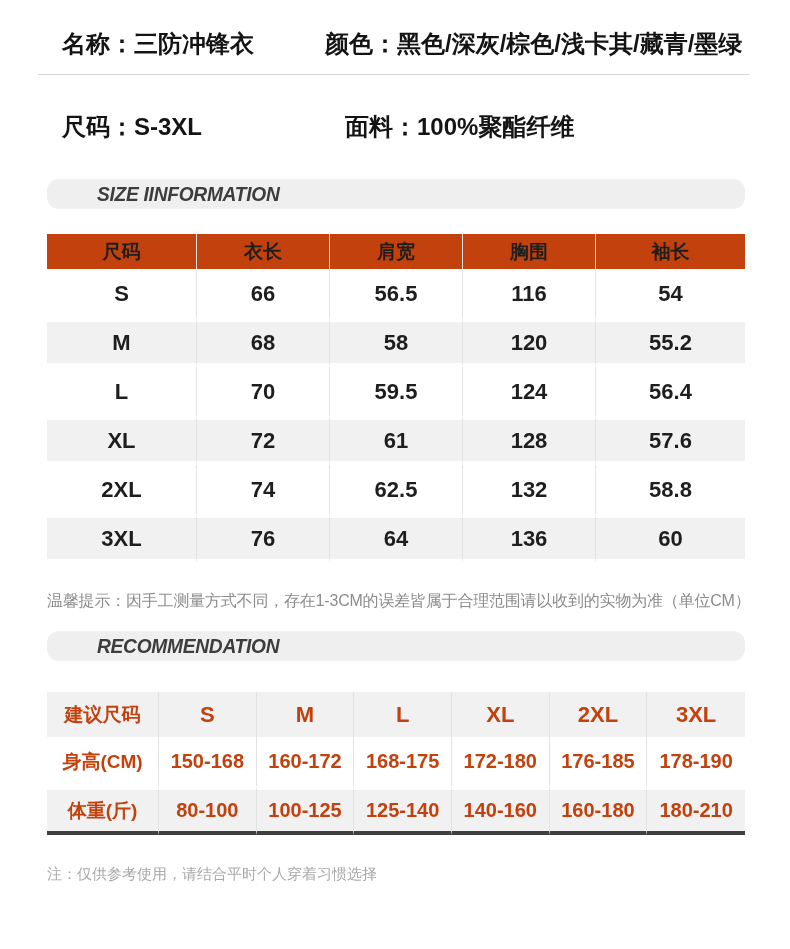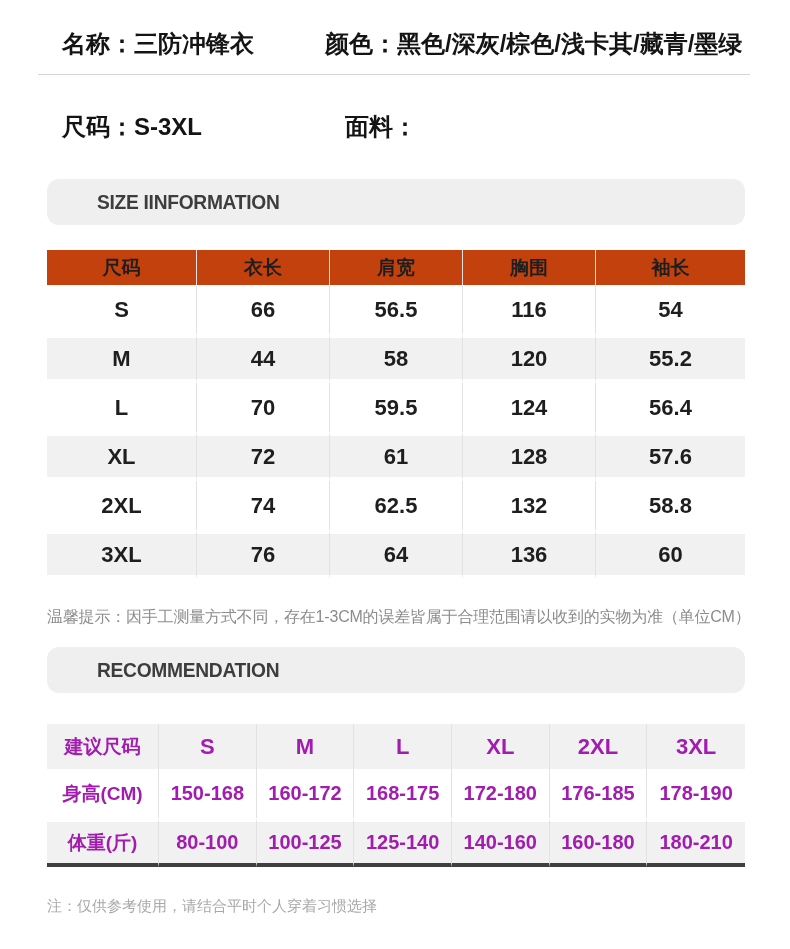--- a/index.html
+++ b/index.html
@@ -19,22 +19,22 @@
   .info-item.left { width:263px; flex:0 0 263px;text-align:center; }
   .info-item.right { flex:1; }
   .info-label, .info-value { font-size:24px; line-height:32px; font-weight:700; color:#141414; }
   .info-value-lines { display:flex; flex-direction:row; }
   .row2 { margin-top:36px;gap:20px; }
 
   .divider { height:1px; background:#d6d6d6; width:712px; margin-left:-9px; margin-top:14px; }
 
   
   .section-bar {
-    height:46px; background:#efefef; border-radius:12px;
-    display:flex; align-items:center; padding-left:50px;
+    height:30px; background:#efefef; border-radius:12px;
+    display:flex; align-items:center; padding-left:50px;font-style:italic;
   }
   .bar-size { margin-top:36px; }
   .bar-rec { margin-top:20px; }
   .section-title {
     font-size:20px; font-weight:700; color:#3d3d3d; letter-spacing:-0.3px;
     transform:scaleX(0.96); transform-origin:left center;
   }
 
   
   table { border-collapse:separate; border-spacing:0; table-layout:fixed; width:698px; }
@@ -47,21 +47,21 @@
   .size-table tr.alt td { background:#f1f1f1; border-top:4px solid #ffffff; border-bottom:4px solid #ffffff; }
 
   .measure-note {
     margin-top:27px; font-size:16px; line-height:21px; color:#8c8c8c;
     white-space:nowrap; letter-spacing:-0.2px;
   }
 
   .rec-table { margin-top:31px; }
   .rec-table tr.header td { height:45px; background:#f1f1f1; font-size:22px; font-weight:700; }
   .rec-table tr.header td:first-child { font-size:19px; }
-  .rec-table td { height:49px; font-size:20px; font-weight:700; color:#a21caf; }
+  .rec-table td { height:49px; font-size:20px; font-weight:700; color:#c2410c; }
   .rec-table td:first-child { font-size:19px; }
   .rec-table tr.alt td { background:#f1f1f1; border-top:4px solid #ffffff; border-bottom:4px solid #404040; }
 
   .foot-note { margin-top:29px; text-align:left; font-size:15px; line-height:20px; color:#a9a9a9; }
 </style>
 </head>
 <body>
 
 <div class="page">
   <div class="content">
@@ -83,20 +83,21 @@
 
       <div class="divider"></div>
 
       <div class="info-row row2">
         <div class="info-item left">
           <span class="info-label">尺码：</span>
           <span class="info-value">S-3XL</span>
         </div>
         <div class="info-item right">
           <span class="info-label">面料：</span>
+          <span class="info-value">100%聚酯纤维</span>
         </div>
       </div>
     </div>
 
     <div class="section-bar bar-size">
       <span class="section-title">SIZE IINFORMATION</span>
     </div>
 
     <table class="size-table">
       <colgroup>
@@ -118,21 +119,21 @@
       <tbody>
         <tr>
           <td>S</td>
           <td>66</td>
           <td>56.5</td>
           <td>116</td>
           <td>54</td>
         </tr>
         <tr class="alt">
           <td>M</td>
-          <td>44</td>
+          <td>68</td>
           <td>58</td>
           <td>120</td>
           <td>55.2</td>
         </tr>
         <tr>
           <td>L</td>
           <td>70</td>
           <td>59.5</td>
           <td>124</td>
           <td>56.4</td>

